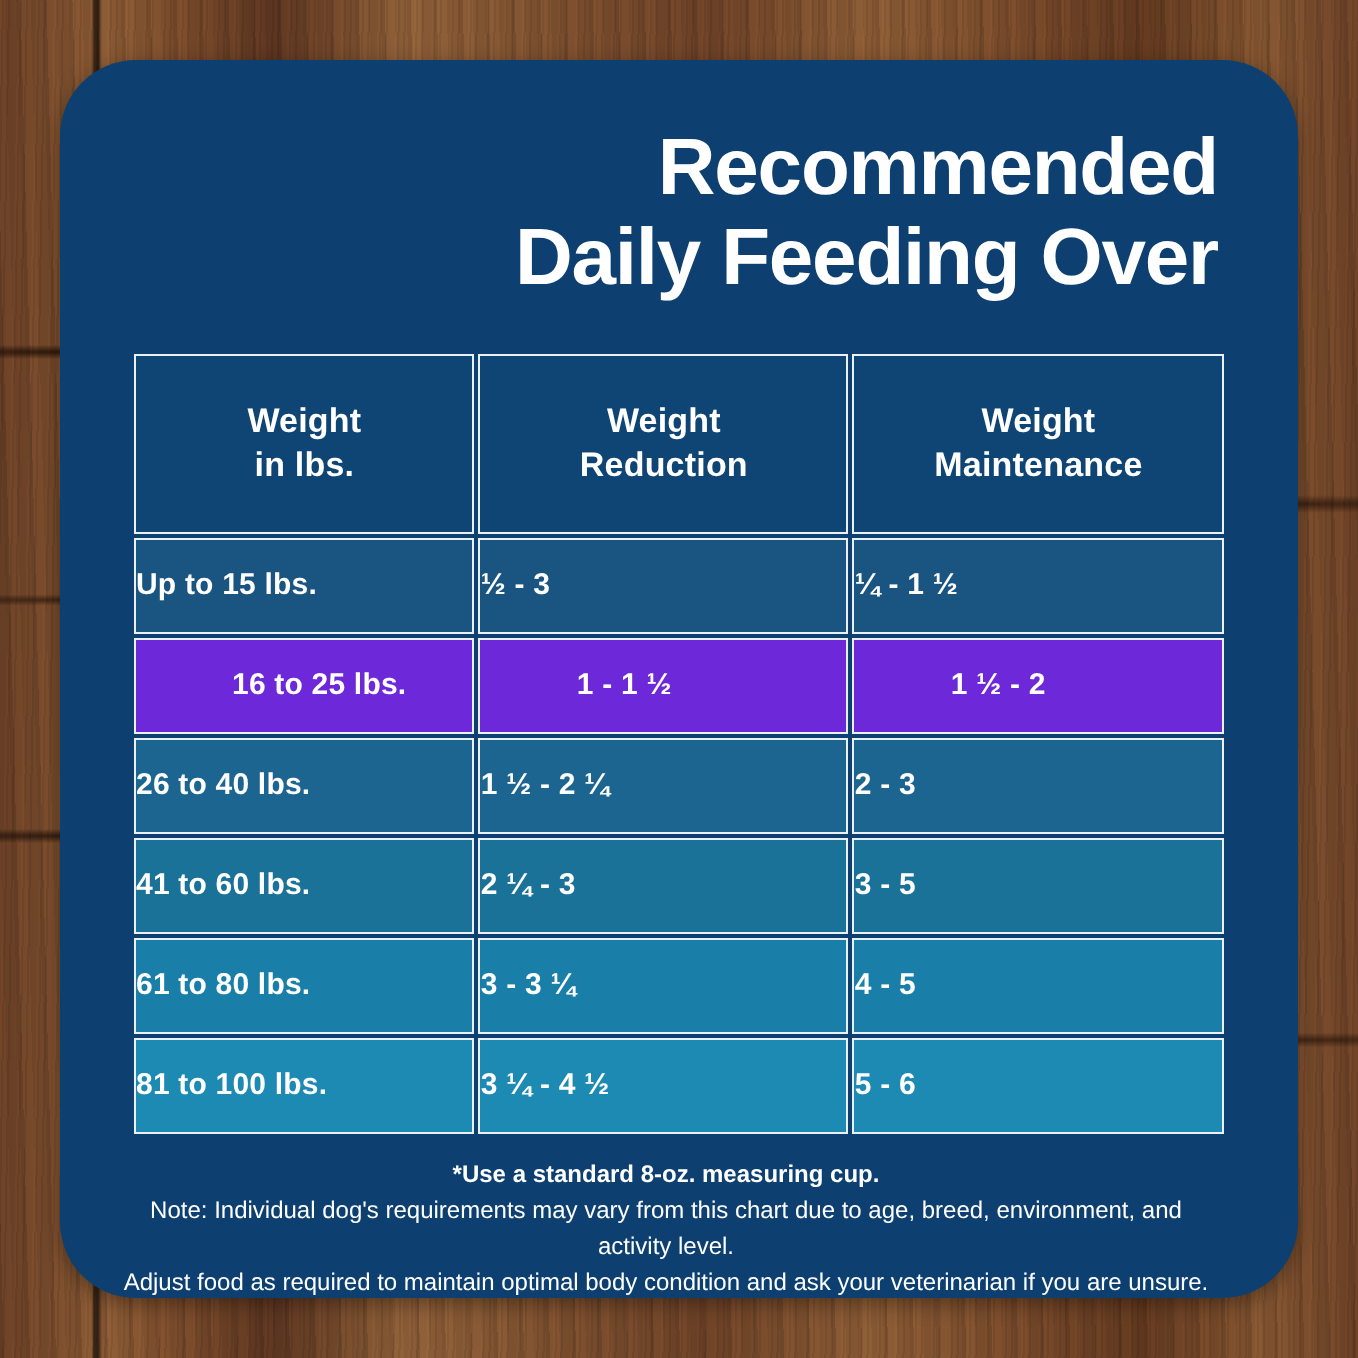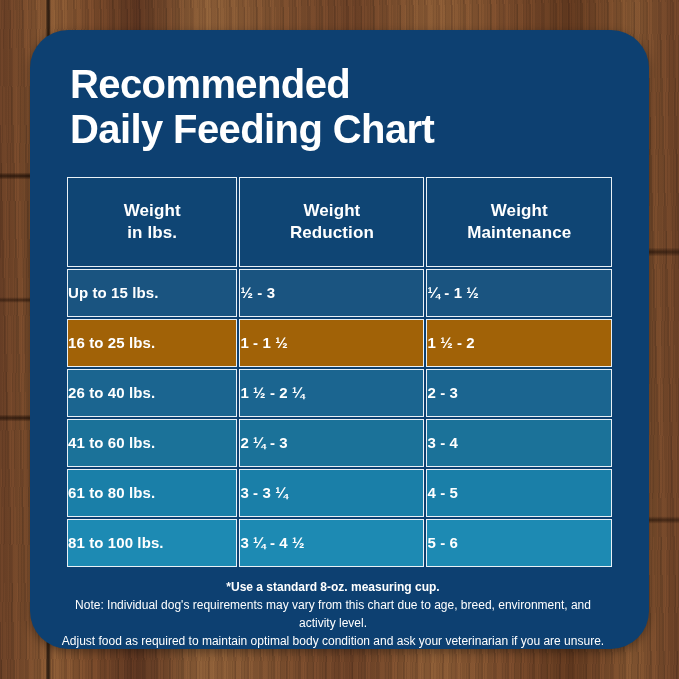--- a/index.html
+++ b/index.html
@@ -74,21 +74,21 @@
 
   
   .card-title {
     margin: 0;
     padding: 32px 40px 0 40px;
     color: #ffffff;
     font-size: 40px;
     line-height: 1.12;
     font-weight: bold;
     letter-spacing: -0.6px;
-    text-align: left;
+    text-align: right;
   }
   .card-title .title-line {
     display: block;
   }
 
   
   #feeding-table-wrap {
     padding: 23px 35px 0 35px;
   }
   table.feeding-table {
@@ -120,21 +120,21 @@
   }
   .th-line { display: block; }
 
   table.feeding-table tbody td {
     font-size: 15px;
     font-weight: bold;
     height: 48px;
     letter-spacing: 0.1px;
   }
   tbody tr.row-tier-1 td { background-color: #1a5480; }
-  tbody tr.row-tier-2 td { background-color: #a16207; }
+  tbody tr.row-tier-2 td { background-color: #6d28d9; padding-left: 48px; }
   tbody tr.row-tier-3 td { background-color: #1b6590; }
   tbody tr.row-tier-4 td { background-color: #1b7299; }
   tbody tr.row-tier-5 td { background-color: #1a7fa8; }
   tbody tr.row-tier-6 td { background-color: #1d8ab3; }
   tbody tr.row-tier-7 td { background-color: #1f96bf; height: 48px; }
 
   tbody tr.row-tier-7 td.cell-multiline {
     font-size: 14px;
     font-weight: normal;
     line-height: 1.25;
@@ -169,21 +169,21 @@
 </head>
 <body>
 
 <div id="wood-backdrop"></div>
 <div id="wood-grain-overlay"></div>
 
 <div id="feeding-card">
 
   <h1 class="card-title">
     <span class="title-line">Recommended</span>
-    <span class="title-line">Daily Feeding Chart</span>
+    <span class="title-line">Daily Feeding Over</span>
   </h1>
 
   <div id="feeding-table-wrap">
     <table class="feeding-table">
       <colgroup>
         <col class="col-weight">
         <col class="col-reduce">
         <col class="col-maintain">
       </colgroup>
       <thead>
@@ -214,21 +214,21 @@
           <td class="cell-maintenance">1 ½ - 2</td>
         </tr>
         <tr class="row-tier-3">
           <td class="cell-weight">26 to 40 lbs.</td>
           <td class="cell-reduction">1 ½ - 2 ¼</td>
           <td class="cell-maintenance">2 - 3</td>
         </tr>
         <tr class="row-tier-4">
           <td class="cell-weight">41 to 60 lbs.</td>
           <td class="cell-reduction">2 ¼ - 3</td>
-          <td class="cell-maintenance">3 - 4</td>
+          <td class="cell-maintenance">3 - 5</td>
         </tr>
         <tr class="row-tier-5">
           <td class="cell-weight">61 to 80 lbs.</td>
           <td class="cell-reduction">3 - 3 ¼</td>
           <td class="cell-maintenance">4 - 5</td>
         </tr>
         <tr class="row-tier-6">
           <td class="cell-weight">81 to 100 lbs.</td>
           <td class="cell-reduction">3 ¼ - 4 ½</td>
           <td class="cell-maintenance">5 - 6</td>

